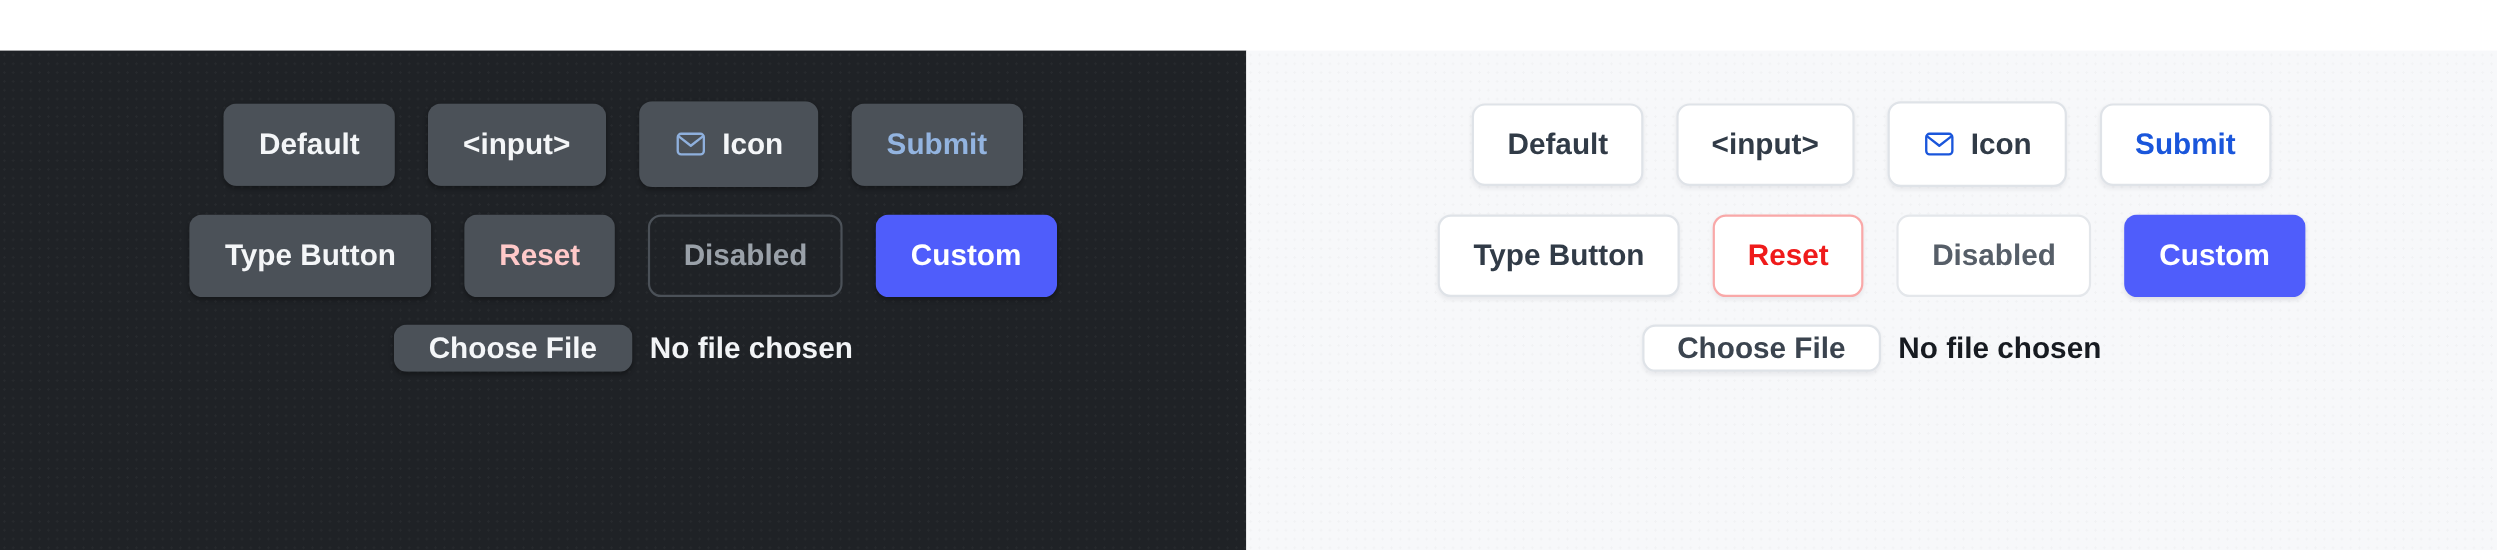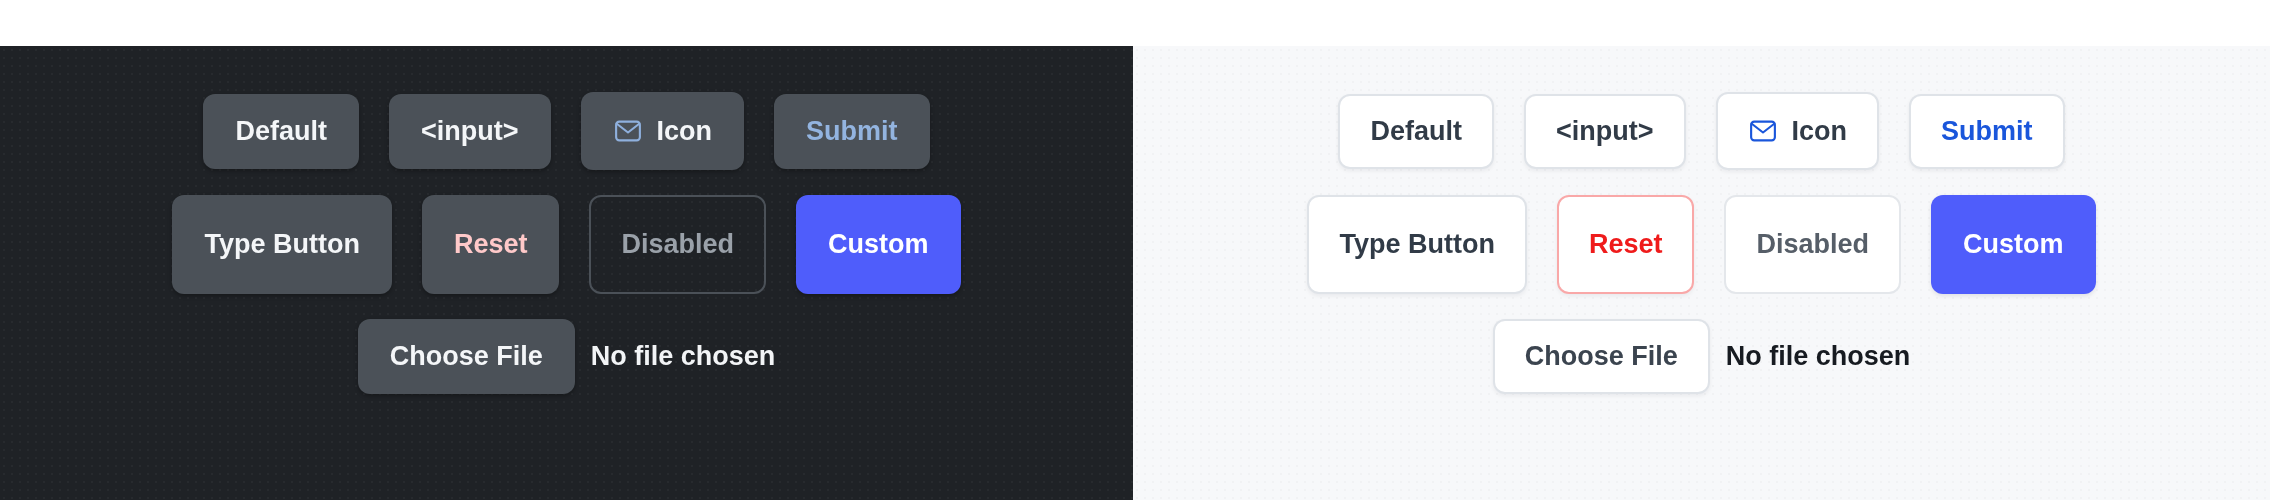--- a/index.html
+++ b/index.html
@@ -83,21 +83,21 @@
     font-size: 27px;
     line-height: 1;
     border: 2px solid transparent;
     border-radius: 12px;
     white-space: nowrap;
     cursor: pointer;
     user-select: none;
   }
 
   .btn-lg { padding: 22px 30px; }
-  .btn-md { padding: 34px 30px; }
+  .btn-md { padding: 22px 30px; }
 
   
   .d-solid {
     background: #4b5158;
     color: #f4f6f8;
     border-color: transparent;
     box-shadow: 0 2px 4px rgba(0,0,0,0.30);
   }
   .d-solid-accent {
     background: #4b5158;
@@ -163,21 +163,21 @@
     gap: 16px;
   }
   .file-btn {
     display: inline-flex;
     align-items: center;
     justify-content: center;
     font-family: "Liberation Sans", sans-serif;
     font-weight: bold;
     font-size: 27px;
     line-height: 1;
-    padding: 22px 30px;
+    padding: 6px 30px;
     border-radius: 12px;
     border: 2px solid transparent;
     white-space: nowrap;
     cursor: pointer;
     user-select: none;
   }
   .file-btn-dark {
     background: #4b5158;
     color: #f4f6f8;
     box-shadow: 0 2px 4px rgba(0,0,0,0.30);

